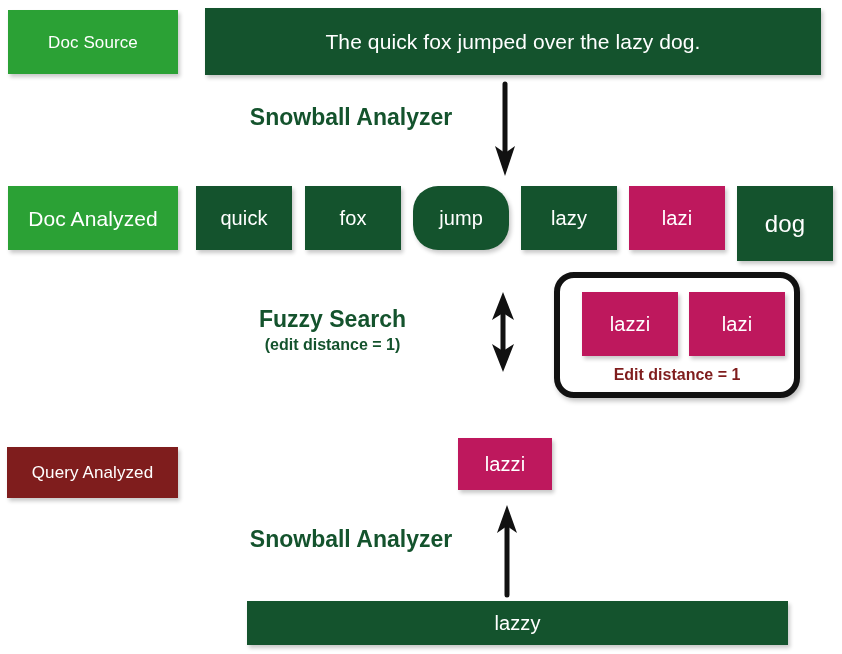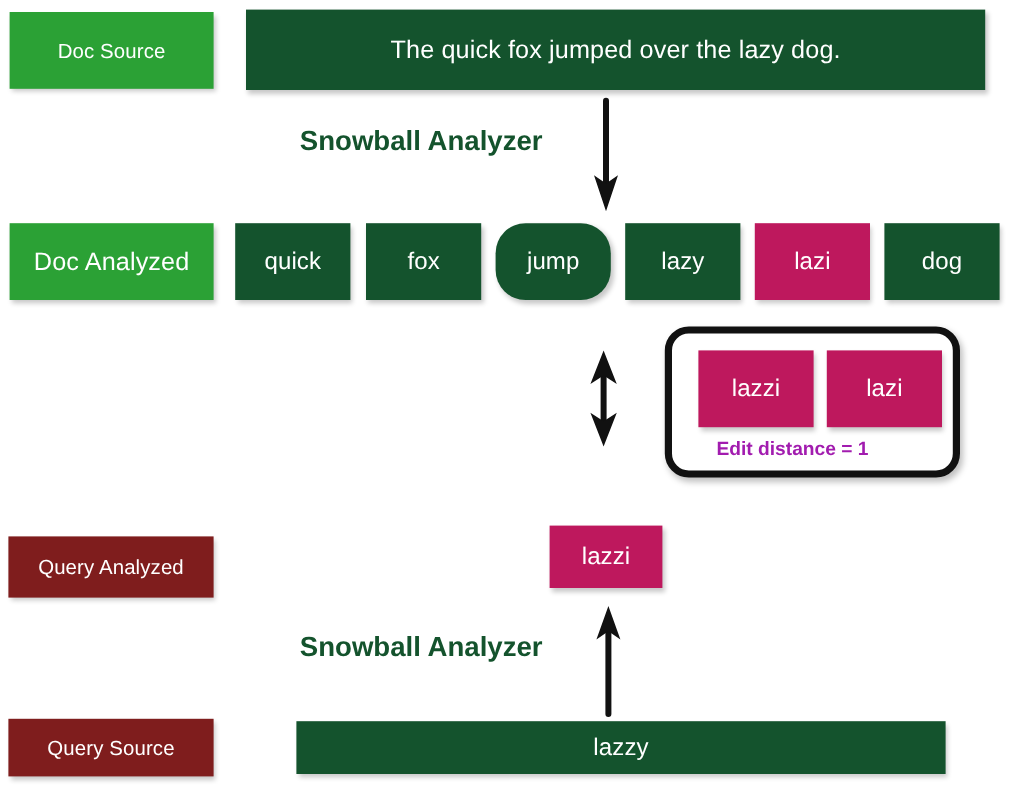--- a/index.html
+++ b/index.html
@@ -40,24 +40,24 @@
   .label-red {
     position: absolute;
     color: #14532d;
     font-weight: bold;
     text-align: center;
     line-height: 1.12;
     white-space: nowrap;
   }
   .label-dark {
     position: absolute;
-    color: #a21caf;
+    color: #7f1d1d;
     font-weight: bold;
+    text-align: center;
     white-space: nowrap;
-    padding-left: 37px;
   }
   .rounded-group {
     position: absolute;
     background: #ffffff;
     border: 6px solid #111111;
     border-radius: 20px;
     box-sizing: border-box;
     box-shadow: 2px 3px 5px rgba(0,0,0,0.25);
   }
   .arrow-svg {
@@ -104,24 +104,28 @@
   </div>
 
   <div class="box blue" style="left:521px; top:186px; width:96px; height:64px; font-size:20px;">
     <span>lazy</span>
   </div>
 
   <div class="box red" style="left:629px; top:186px; width:96px; height:64px; font-size:20px;">
     <span>lazi</span>
   </div>
 
-  <div class="box blue" style="left:737px; top:186px; width:96px; height:64px; font-size:20px;">
+  <div class="box blue" style="left:737px; top:186px; width:96px; height:75px; font-size:24px;">
     <span>dog</span>
   </div>
 
+  <div class="label-red" style="left:219px; top:307px; width:227px; font-size:23px;">
+    <div>Fuzzy Search</div>
+    <div style="font-size:16px; margin-top:3px;">(edit distance = 1)</div>
+  </div>
 
   <svg class="arrow-svg" style="left:489px; top:291px;" width="28" height="82" viewBox="0 0 28 82">
     <path d="M14 14 L14 68" stroke="#111111" stroke-width="5" stroke-linecap="round" fill="none"></path>
     <path d="M14 1 L3 29 L14 22 L25 29 Z" fill="#111111"></path>
     <path d="M14 81 L3 53 L14 60 L25 53 Z" fill="#111111"></path>
   </svg>
 
   <div class="rounded-group" style="left:554px; top:272px; width:246px; height:126px;">
 
     <div class="box red" style="left:22px; top:14px; width:96px; height:64px; font-size:20px;">
@@ -147,21 +151,18 @@
 
   <div class="label-red" style="left:227px; top:527px; width:248px; font-size:23px;">
     <span>Snowball Analyzer</span>
   </div>
 
   <svg class="arrow-svg" style="left:494px; top:505px;" width="26" height="92" viewBox="0 0 26 92">
     <path d="M13 22 L13 90" stroke="#111111" stroke-width="5" stroke-linecap="round" fill="none"></path>
     <path d="M13 0 L3 28 L13 21 L23 28 Z" fill="#111111"></path>
   </svg>
 
-  <div class="box orange" style="left:7px; top:599px; width:171px; height:48px; font-size:17px;">
-    <span>Query Source</span>
-  </div>
 
   <div class="box blue" style="left:247px; top:601px; width:541px; height:44px; font-size:20px;">
     <span>lazzy</span>
   </div>
 
 </div>
 
 </body></html>

